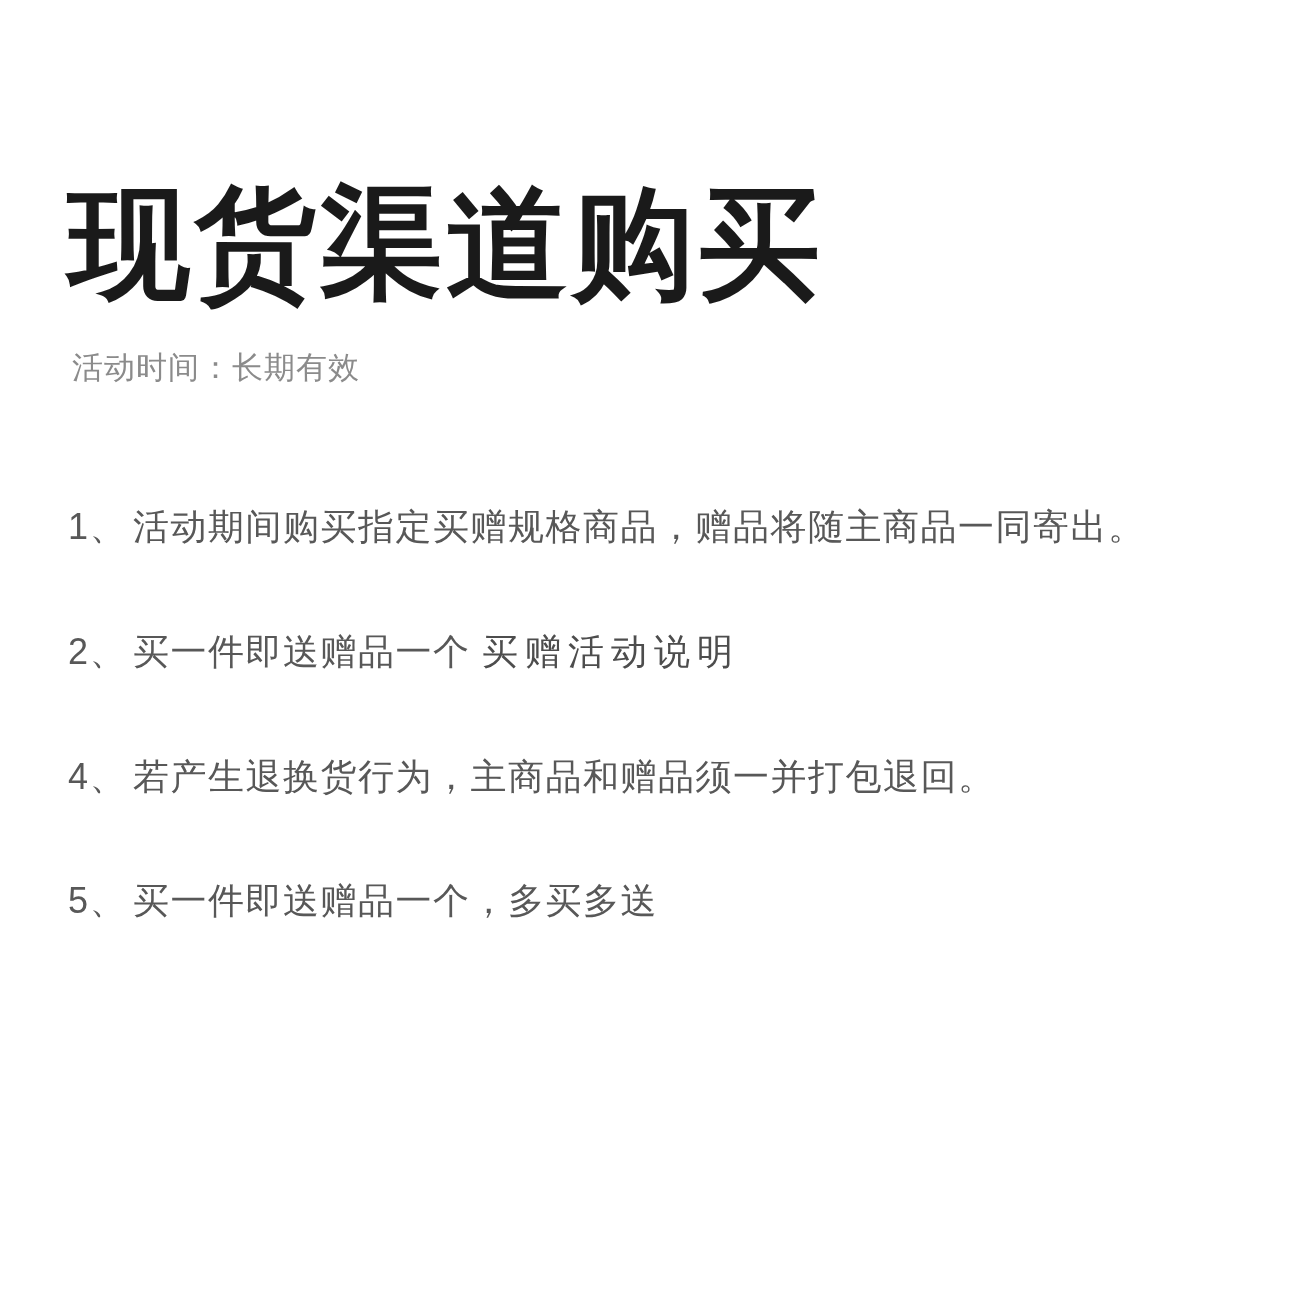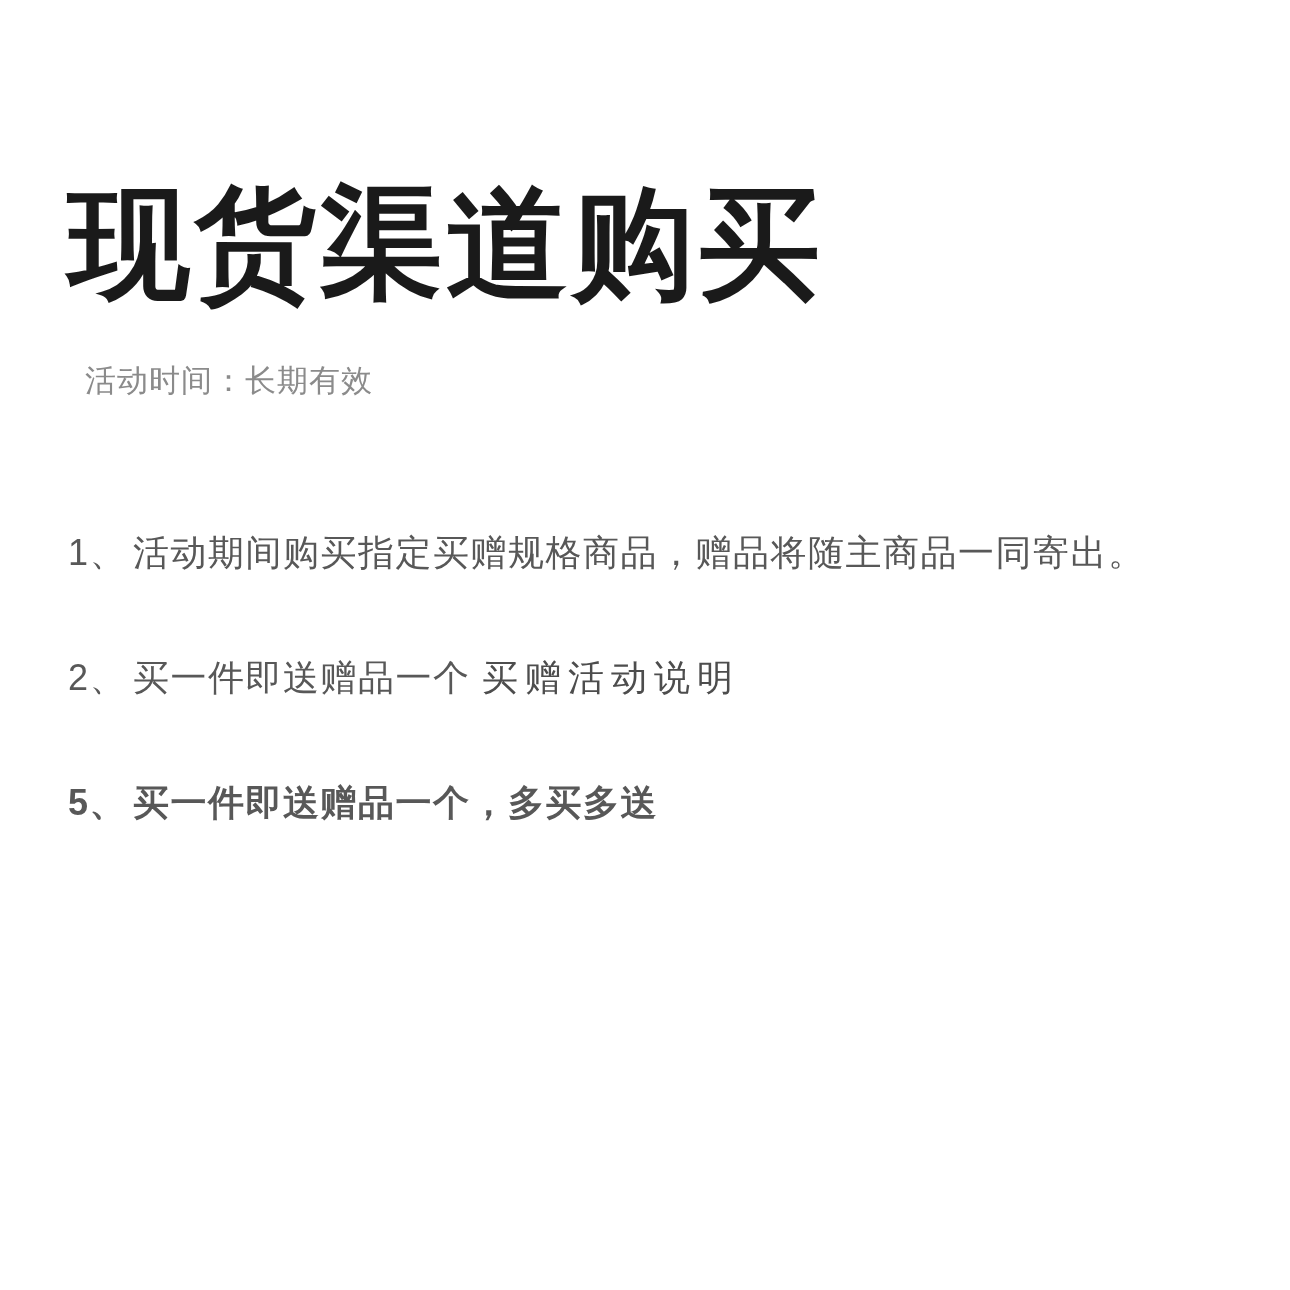--- a/index.html
+++ b/index.html
@@ -27,21 +27,21 @@
     margin: 0;
     padding-top: 158px;
     font-size: 122px;
     line-height: 1.42;
     font-weight: 900;
     letter-spacing: 4px;
     color: #1a1a1a;
     white-space: nowrap;
   }
   .subtitle {
-    margin: 17px;
+    margin: 4px;
     padding-top: 14px;
     font-size: 31px;
     line-height: 1.25;
     font-weight: 400;
     color: #8b8b8b;
     letter-spacing: 1px;
   }
   .rules {
     list-style: none;
     margin: 0;
@@ -51,21 +51,20 @@
   .rule {
     font-size: 36px;
     line-height: 1.3;
     color: #585858;
     letter-spacing: 1.5px;
     margin-bottom: 78px;
     white-space: nowrap;
   }
   .rule:last-child {
     margin-bottom: 0;
-    font-weight: bold;
   }
   .rule .num {
     display: inline-block;
     margin-right: 6px;
     color: #585858;
   }
   .rule .txt {
     color: #585858;
   }
   .rule .txt-alt {
@@ -83,18 +82,19 @@
 
     <p class="subtitle">活动时间：长期有效</p>
 
     <ol class="rules">
 
       <li class="rule"><span class="num">1、</span><span class="txt">活动期间购买指定买赠规格商品，赠品将随主商品一同寄出。</span></li>
 
       <li class="rule"><span class="num">2、</span><span class="txt">买一件即送赠品一个 </span><span class="txt-alt">买赠活动说明</span></li>
 
 
+      <li class="rule"><span class="num">4、</span><span class="txt">若产生退换货行为，主商品和赠品须一并打包退回。</span></li>
 
       <li class="rule"><span class="num">5、</span><span class="txt">买一件即送赠品一个，多买多送</span></li>
 
     </ol>
   </div>
 </div>
 
 </body></html>

